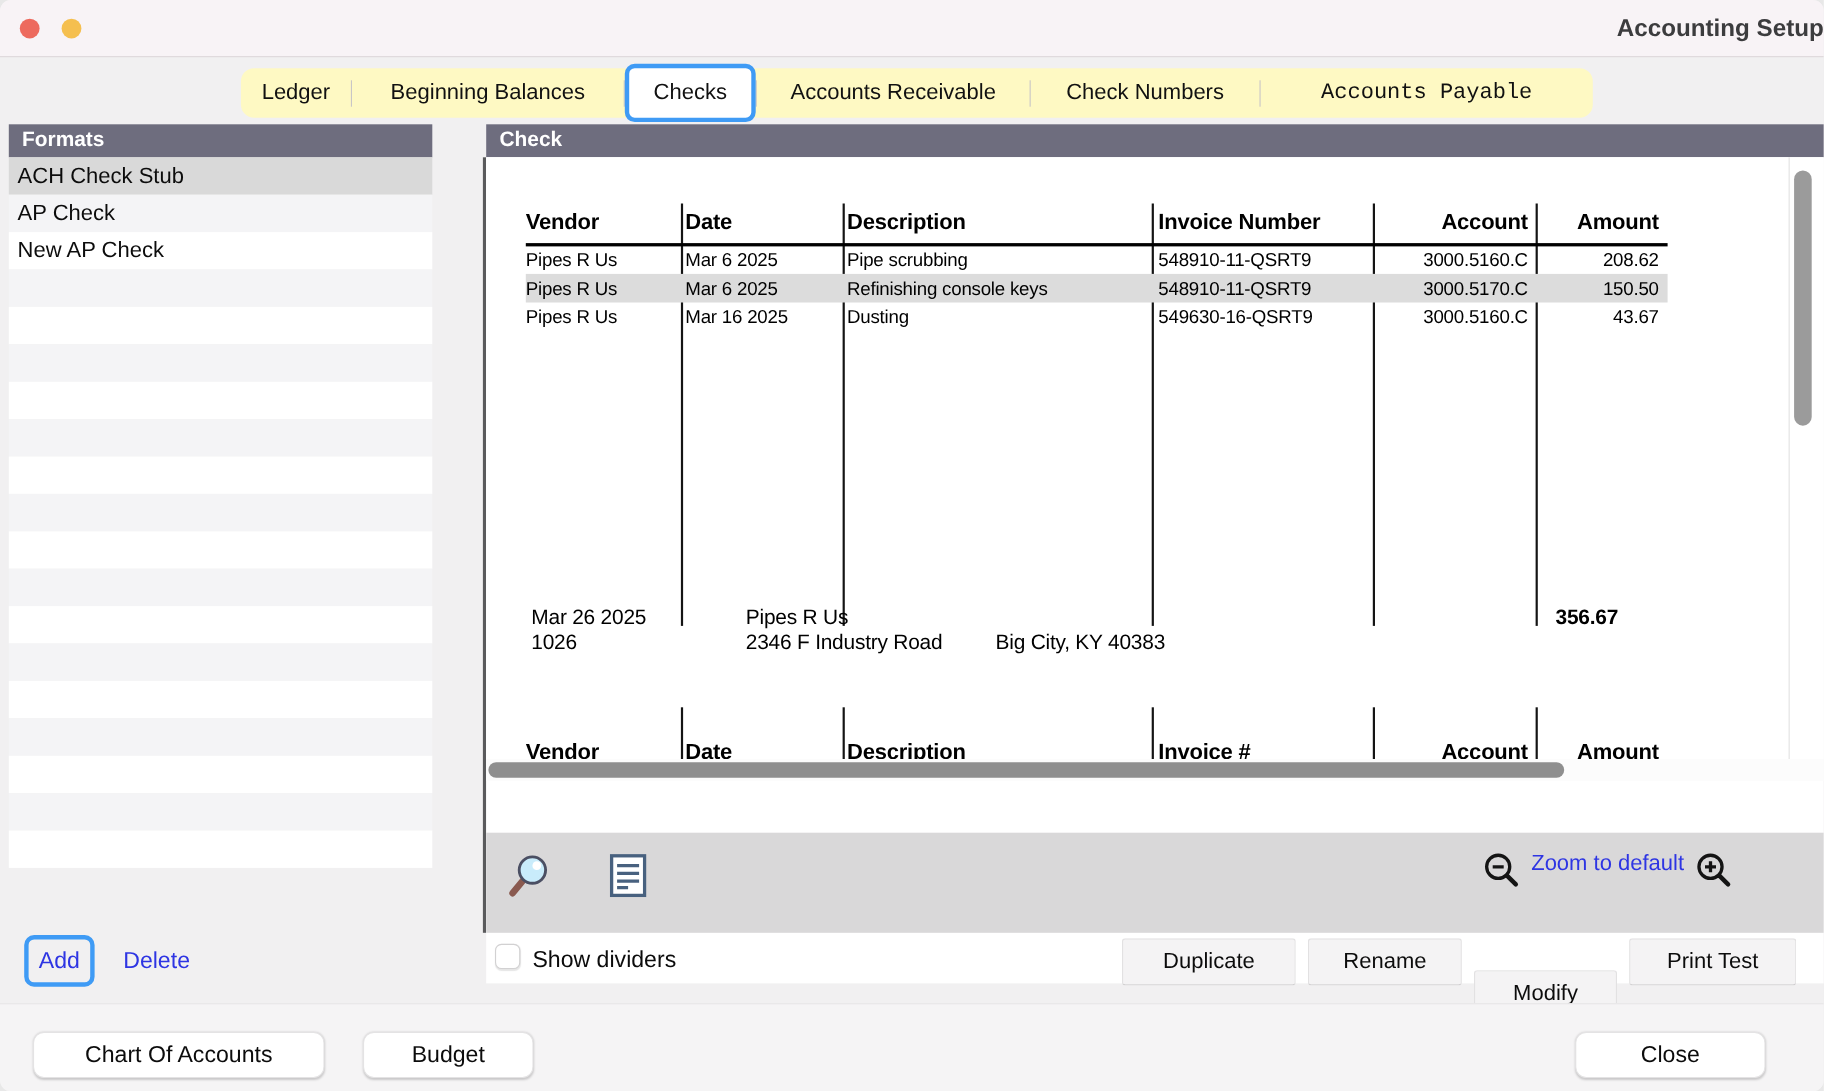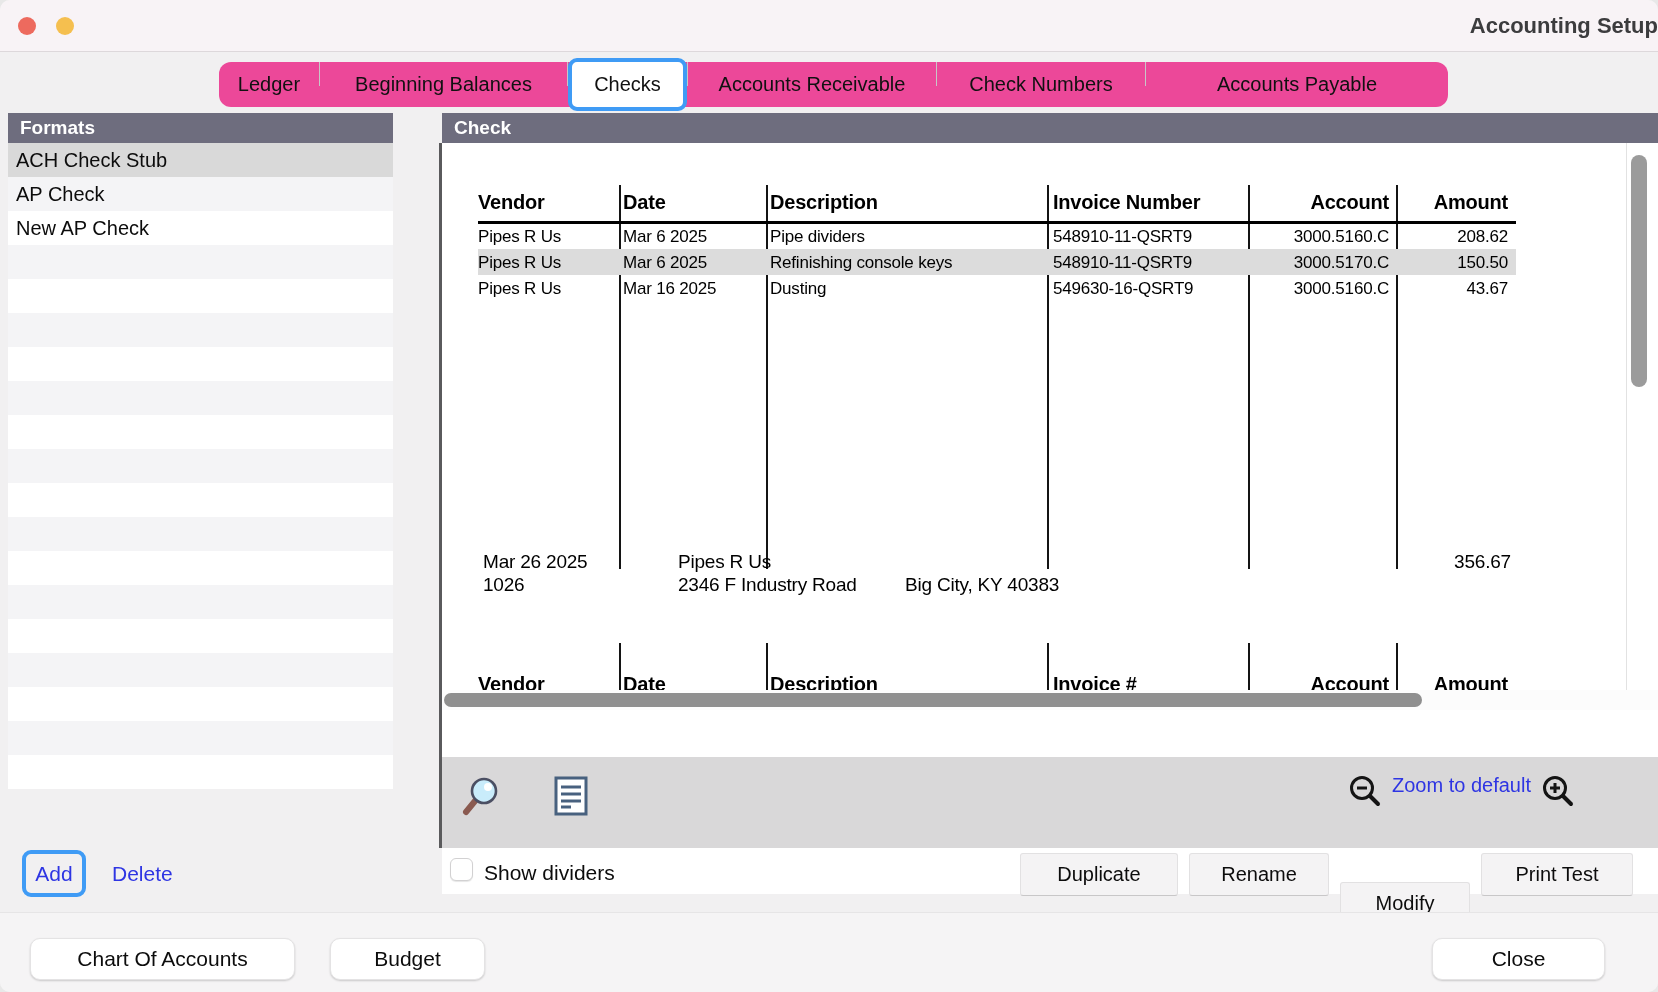--- a/index.html
+++ b/index.html
@@ -13,22 +13,22 @@
 
   
   .titlebar{position:absolute; left:0; top:0; width:100%; height:52px; background:#f8f3f6;
             border-bottom:1px solid #ddd8db;}
   .traffic{position:absolute; top:17px; width:18px; height:18px; border-radius:50%;}
   .t-red{left:18px; background:#ed6a5e;}
   .t-yellow{left:56px; background:#f5bf4f;}
   .win-title{width:100%; text-align:right; line-height:52px; font-size:22px; font-weight:bold; color:#3c3c3e;}
 
   
-  .tab-group{position:absolute; left:219px; top:62px; height:45px; display:flex; align-items:flex-start;
-             background:#ec4899; border-radius:12px;}
+  .tab-group{position:absolute; left:219px; top:62px; height:45px; display:flex; align-items:center;
+             background:#fef9c3; border-radius:12px;}
   .tab{height:45px; line-height:45px; text-align:center; font-size:20px; color:#111; cursor:default;
        position:relative; flex:0 0 auto;}
   .tab.selected{background:#fff; border:4px solid var(--accent); border-radius:9px;
                 height:53px; line-height:45px; margin:-4px 0; z-index:3;}
   .tab-sep{width:1px; height:24px; background:#c8c6c7; flex:0 0 auto;}
 
   
   .formats-panel{position:absolute; left:8px; top:113px; width:385px;}
   .panel-header{background:var(--header-bg); color:#fff; font-weight:bold; font-size:19px;
                 height:30px; line-height:30px; padding-left:12px;}
@@ -97,21 +97,21 @@
       <div class="tab" style="width: 100px;">Ledger</div>
       <span class="tab-sep"></span>
       <div class="tab" style="width: 247px;">Beginning Balances</div>
       <span class="tab-sep"></span>
       <div class="tab selected" style="width: 119px;">Checks</div>
       <span class="tab-sep"></span>
       <div class="tab" style="width: 248px;">Accounts Receivable</div>
       <span class="tab-sep"></span>
       <div class="tab" style="width: 208px;">Check Numbers</div>
       <span class="tab-sep"></span>
-      <div class="tab" style="width: 302px;">Accounts Payable</div>
+      <div class="tab" style="width: 302px; font-family: Liberation Mono, monospace;">Accounts Payable</div>
     </div>
 
   <div class="formats-panel">
     <div class="panel-header">Formats</div>
     <div id="formats-list">
         <div class="format-row selected">ACH Check Stub</div>
         <div class="format-row stripe">AP Check</div>
         <div class="format-row">New AP Check</div>
         <div class="format-row stripe"></div>
         <div class="format-row"></div>
@@ -145,21 +145,21 @@
         <div class="sep" style="left: 954px; top: 42px; height: 384px;"></div>
         <span class="hdr" style="left: 36px; top: 48px; width: 140px;">Vendor</span>
         <span class="hdr" style="left: 181px; top: 48px; width: 142px;">Date</span>
         <span class="hdr" style="left: 328px; top: 48px; width: 270px;">Description</span>
         <span class="hdr" style="left: 611px; top: 48px; width: 190px;">Invoice Number</span>
         <span class="hdr r" style="left: 812px; top: 48px; width: 135px;">Account</span>
         <span class="hdr r" style="left: 960px; top: 48px; width: 106px;">Amount</span>
         <div class="underline" style="left: 36px; top: 78px; width: 1038px;"></div>
         <span class="cell" style="left: 36px; top: 84px; width: 140px;">Pipes R Us</span>
         <span class="cell" style="left: 181px; top: 84px; width: 142px;">Mar 6 2025</span>
-        <span class="cell" style="left: 328px; top: 84px; width: 270px;">Pipe dividers</span>
+        <span class="cell" style="left: 328px; top: 84px; width: 270px;">Pipe scrubbing</span>
         <span class="cell" style="left: 611px; top: 84px; width: 190px;">548910-11-QSRT9</span>
         <span class="cell r" style="left: 812px; top: 84px; width: 135px;">3000.5160.C</span>
         <span class="cell r" style="left: 960px; top: 84px; width: 106px;">208.62</span>
         <div class="band" style="left: 36px; top: 106px; width: 1038px; height: 26px;"></div>
         <span class="cell" style="left: 36px; top: 110px; width: 140px;">Pipes R Us</span>
         <span class="cell" style="left: 181px; top: 110px; width: 142px;">Mar 6 2025</span>
         <span class="cell" style="left: 328px; top: 110px; width: 270px;">Refinishing console keys</span>
         <span class="cell" style="left: 611px; top: 110px; width: 190px;">548910-11-QSRT9</span>
         <span class="cell r" style="left: 812px; top: 110px; width: 135px;">3000.5170.C</span>
         <span class="cell r" style="left: 960px; top: 110px; width: 106px;">150.50</span>
@@ -167,21 +167,21 @@
         <span class="cell" style="left: 181px; top: 136px; width: 142px;">Mar 16 2025</span>
         <span class="cell" style="left: 328px; top: 136px; width: 270px;">Dusting</span>
         <span class="cell" style="left: 611px; top: 136px; width: 190px;">549630-16-QSRT9</span>
         <span class="cell r" style="left: 812px; top: 136px; width: 135px;">3000.5160.C</span>
         <span class="cell r" style="left: 960px; top: 136px; width: 106px;">43.67</span>
         <span class="stub" style="left: 41px; top: 408px;">Mar 26 2025</span>
         <span class="stub" style="left: 41px; top: 431px;">1026</span>
         <span class="stub" style="left: 236px; top: 408px;">Pipes R Us</span>
         <span class="stub" style="left: 236px; top: 431px;">2346 F Industry Road</span>
         <span class="stub" style="left: 463px; top: 431px;">Big City, KY 40383</span>
-        <span class="stub r" style="left: 949px; top: 408px; width: 120px;">356.67</span>
+        <span class="stub r" style="left: 909px; top: 408px; width: 120px; font-weight: bold;">356.67</span>
         <div class="sep" style="left: 177px; top: 500px; height: 47px;"></div>
         <div class="sep" style="left: 324px; top: 500px; height: 47px;"></div>
         <div class="sep" style="left: 605px; top: 500px; height: 47px;"></div>
         <div class="sep" style="left: 806px; top: 500px; height: 47px;"></div>
         <div class="sep" style="left: 954px; top: 500px; height: 47px;"></div>
         <span class="hdr" style="left: 36px; top: 530px; width: 140px;">Vendor</span>
         <span class="hdr" style="left: 181px; top: 530px; width: 142px;">Date</span>
         <span class="hdr" style="left: 328px; top: 530px; width: 270px;">Description</span>
         <span class="hdr" style="left: 611px; top: 530px; width: 190px;">Invoice #</span>
         <span class="hdr r" style="left: 812px; top: 530px; width: 135px;">Account</span>

